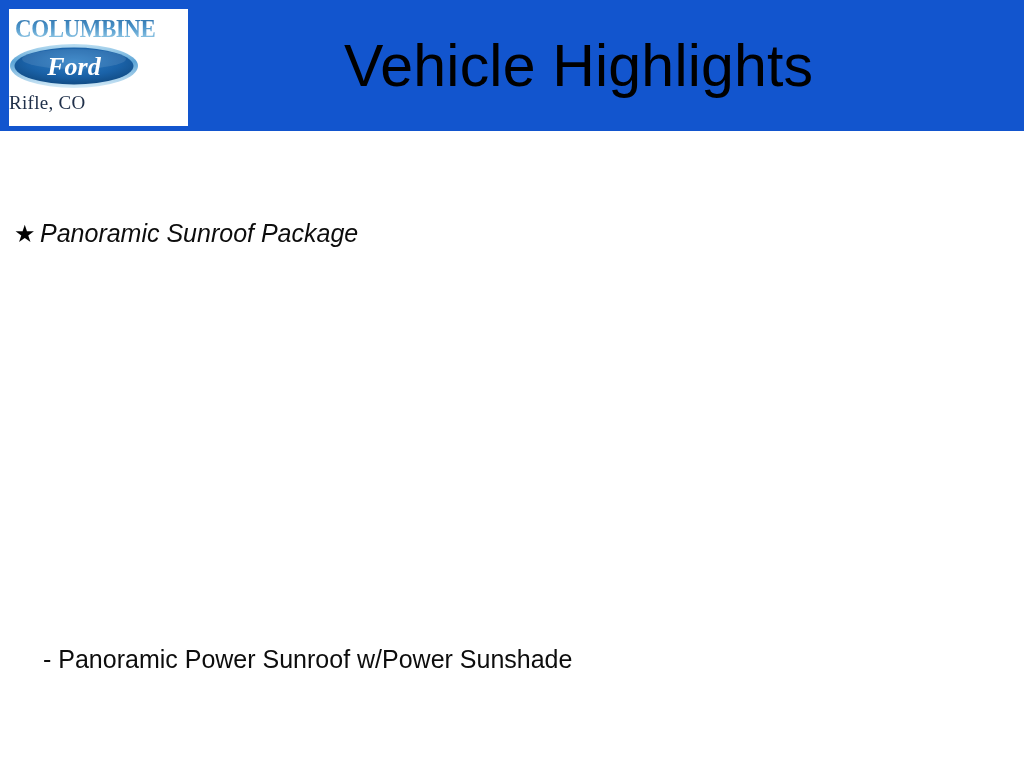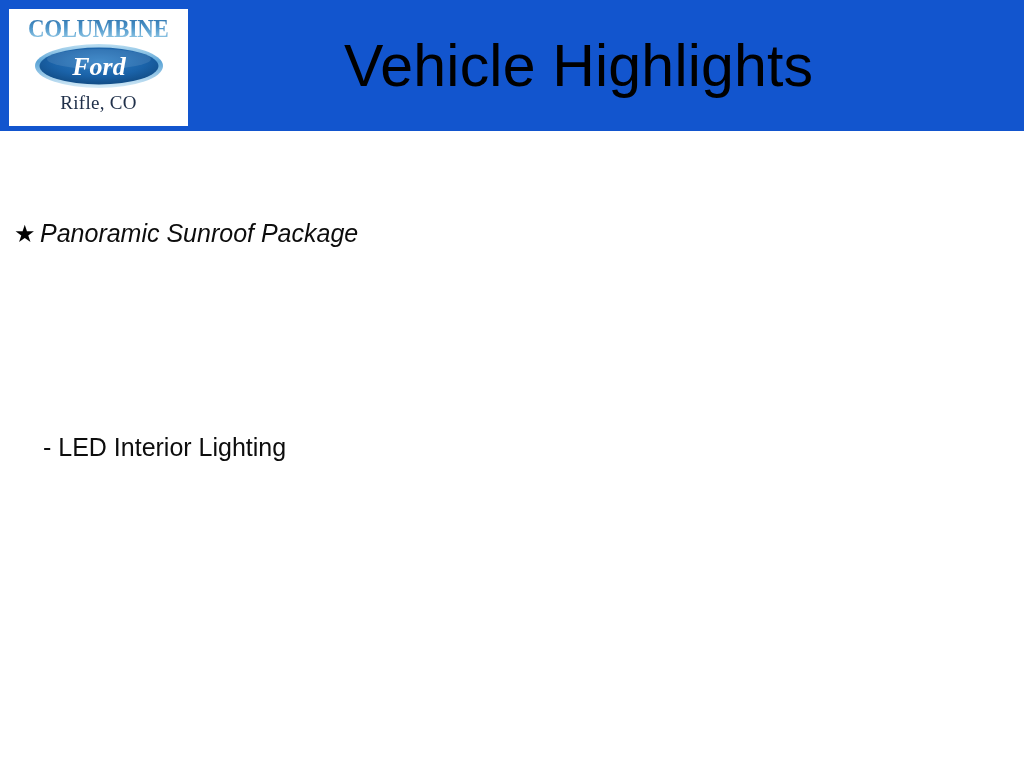--- a/index.html
+++ b/index.html
@@ -30,21 +30,21 @@
   .logo-card {
     position: absolute;
     left: 9px;
     top: 9px;
     width: 179px;
     height: 117px;
     background: #ffffff;
     box-sizing: border-box;
     display: flex;
     flex-direction: column;
-    align-items: center;
+    align-items: flex-start;
     justify-content: flex-start;
     padding-top: 7px;
     overflow: hidden;
   }
   .logo-columbine {
     font-family: "Liberation Serif", serif;
     font-weight: 700;
     font-size: 25px;
     line-height: 1;
     letter-spacing: -0.5px;
@@ -163,16 +163,16 @@
 
 <div class="header-title">Vehicle Highlights</div>
 
 <div class="slide-body">
 
   <div class="bullet-row">
     <span class="bullet-star">★</span>
     <span class="bullet-text">Panoramic Sunroof Package</span>
   </div>
 
-  <div class="sub-item sub-item-1">- LED Interior Lighting</div>
 
+  <div class="sub-item sub-item-2">- Panoramic Power Sunroof w/Power Sunshade</div>
 
 </div>
 
 </body></html>

